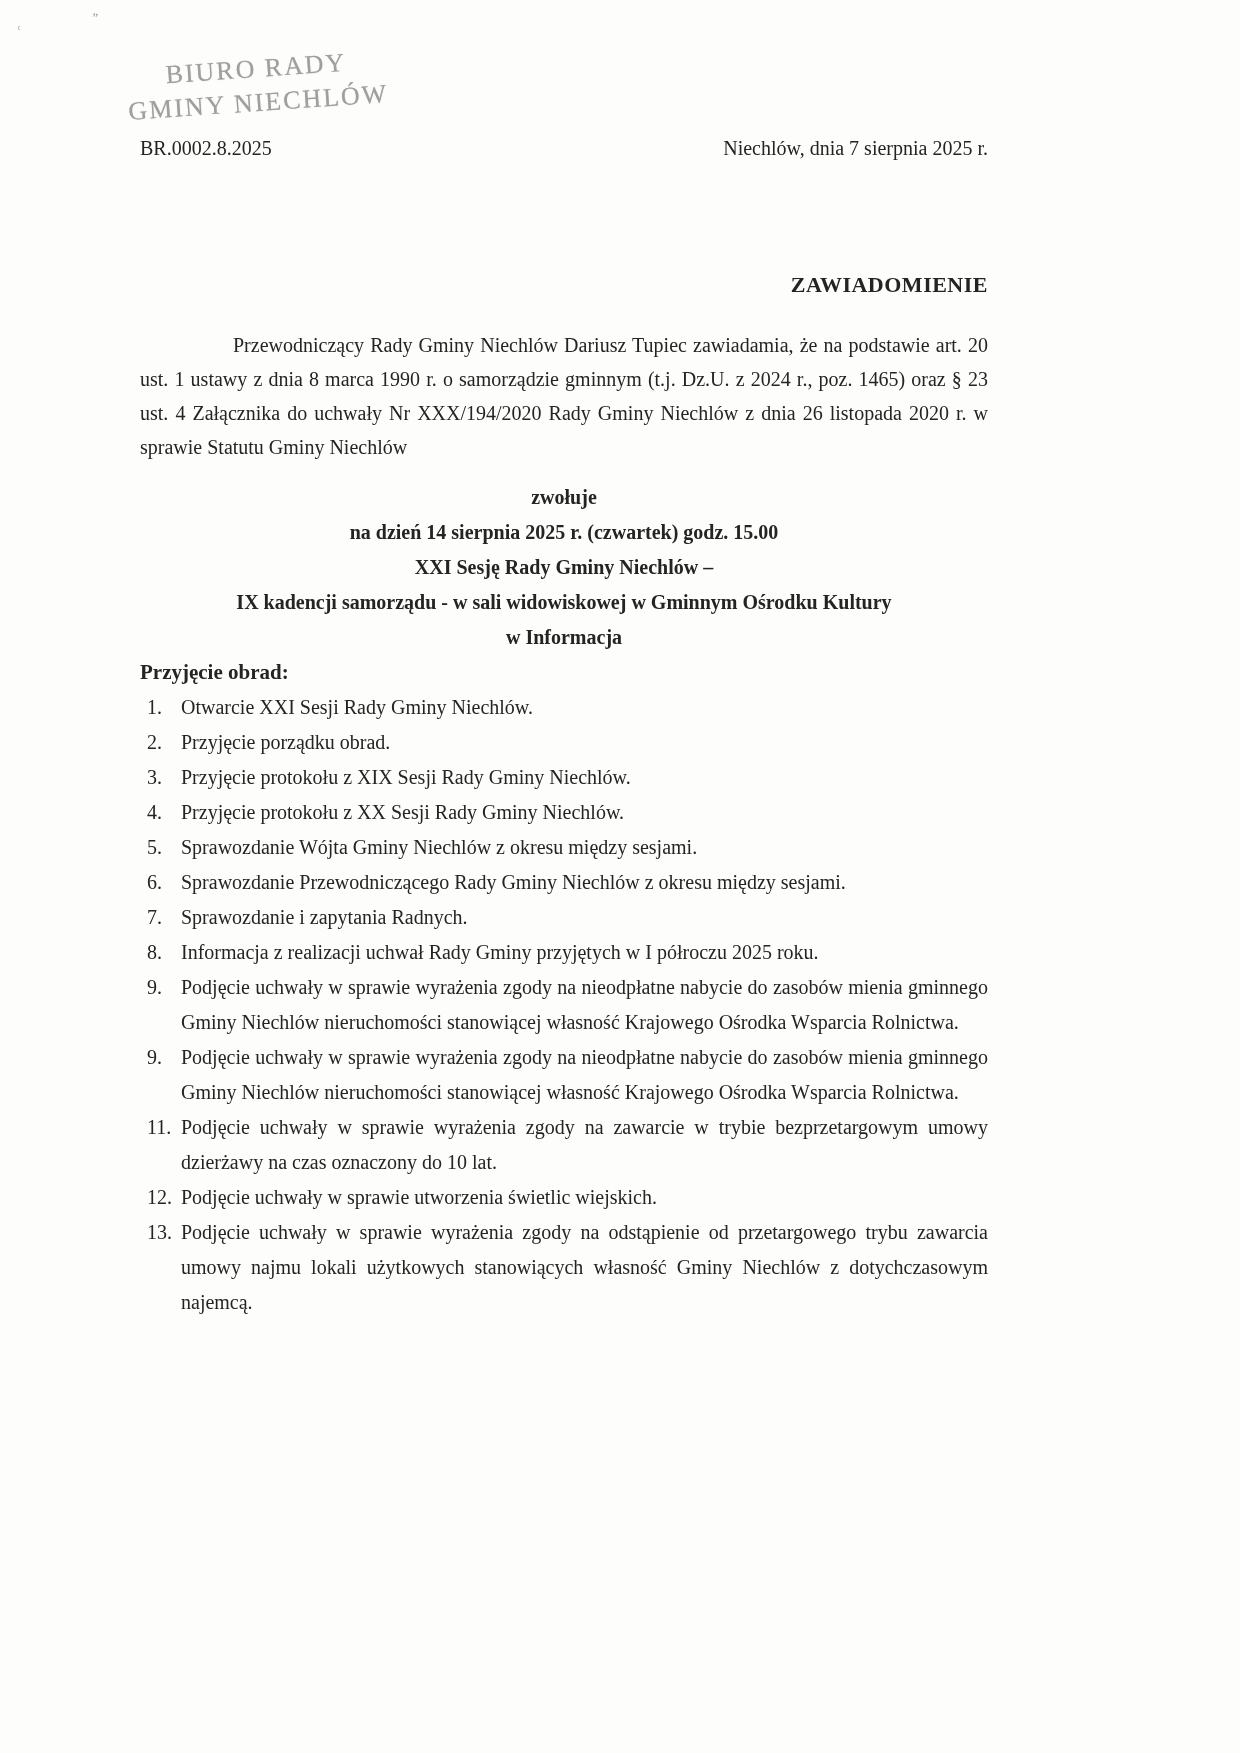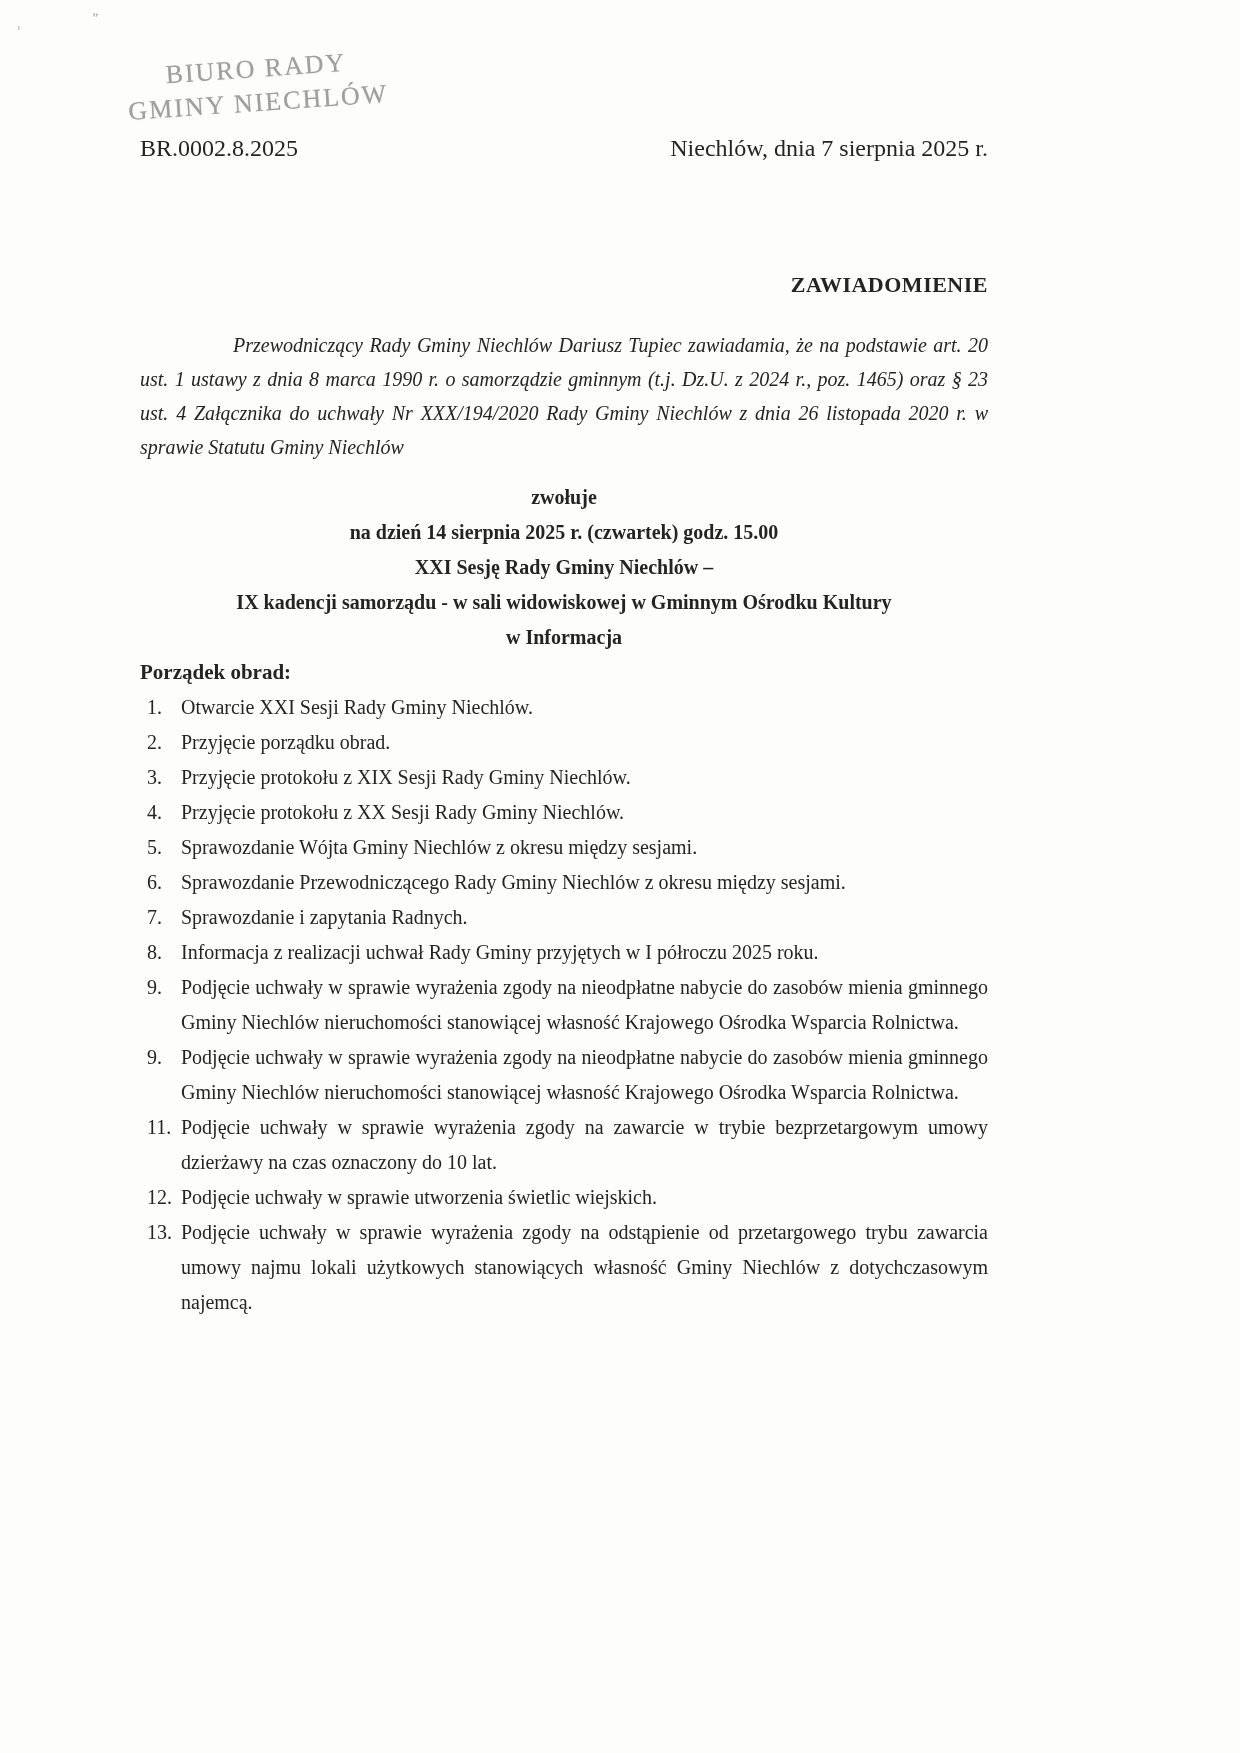--- a/index.html
+++ b/index.html
@@ -34,38 +34,37 @@
     font-size: 26px;
     opacity: 0.85;
     white-space: nowrap;
     text-shadow: 0 0 1px #b5b5b5;
   }
   .stamp .stamp-line { display: block; }
   
   .ref-row {
     position: absolute; left: 140px; top: 136px; width: 848px;
     display: flex; justify-content: space-between;
-    font-size: 24px; line-height: 24px;
+    font-size: 20px; line-height: 24px;
   }
   
   .doc-body {
     position: absolute; left: 140px; top: 272px; width: 848px;
     font-size: 20px;
   }
   .doc-title {
     margin: 0; text-align: right;
     font-size: 22px; font-weight: bold; letter-spacing: 0.5px;
     line-height: 26px;
   }
   .intro {
     margin: 30px 0 0 0;
     text-indent: 93px;
     text-align: justify;
     line-height: 34px;
-    font-style: italic;
   }
   .center-block { margin-top: 16px; }
   .center-line {
     text-align: center; font-weight: bold; line-height: 35px;
   }
   .agenda-heading {
     font-weight: bold; line-height: 35px; font-size: 21px; margin: 0;
   }
   .agenda { margin: 0; }
   .agenda-item {
@@ -104,21 +103,21 @@
     <p class="intro">Przewodniczący Rady Gminy Niechlów Dariusz Tupiec zawiadamia, że na podstawie art. 20 ust. 1 ustawy z dnia 8 marca 1990 r. o samorządzie gminnym (t.j. Dz.U. z 2024 r., poz. 1465) oraz § 23 ust. 4 Załącznika do uchwały Nr XXX/194/2020 Rady Gminy Niechlów z dnia 26 listopada 2020 r. w sprawie Statutu Gminy Niechlów</p>
 
     <div class="center-block">
       <div class="center-line">zwołuje</div>
       <div class="center-line">na dzień 14 sierpnia 2025 r. (czwartek) godz. 15.00</div>
       <div class="center-line">XXI Sesję Rady Gminy Niechlów –</div>
       <div class="center-line">IX kadencji samorządu - w sali widowiskowej w Gminnym Ośrodku Kultury</div>
       <div class="center-line">w Informacja</div>
     </div>
 
-    <p class="agenda-heading">Porządek obrad:</p>
+    <p class="agenda-heading">Przyjęcie obrad:</p>
 
     <div class="agenda">
       <div class="agenda-item">
         <span class="num">1.</span>
         <span>Otwarcie XXI Sesji Rady Gminy Niechlów.</span>
       </div>
       <div class="agenda-item">
         <span class="num">2.</span>
         <span>Przyjęcie porządku obrad.</span>
       </div>

